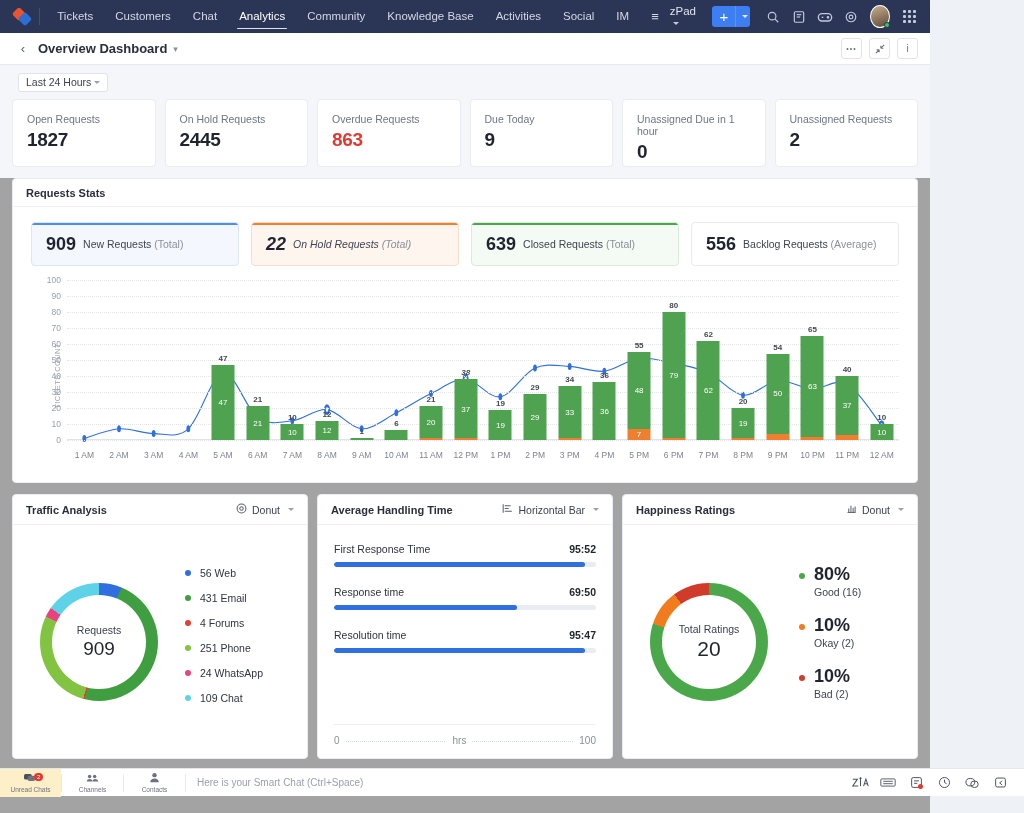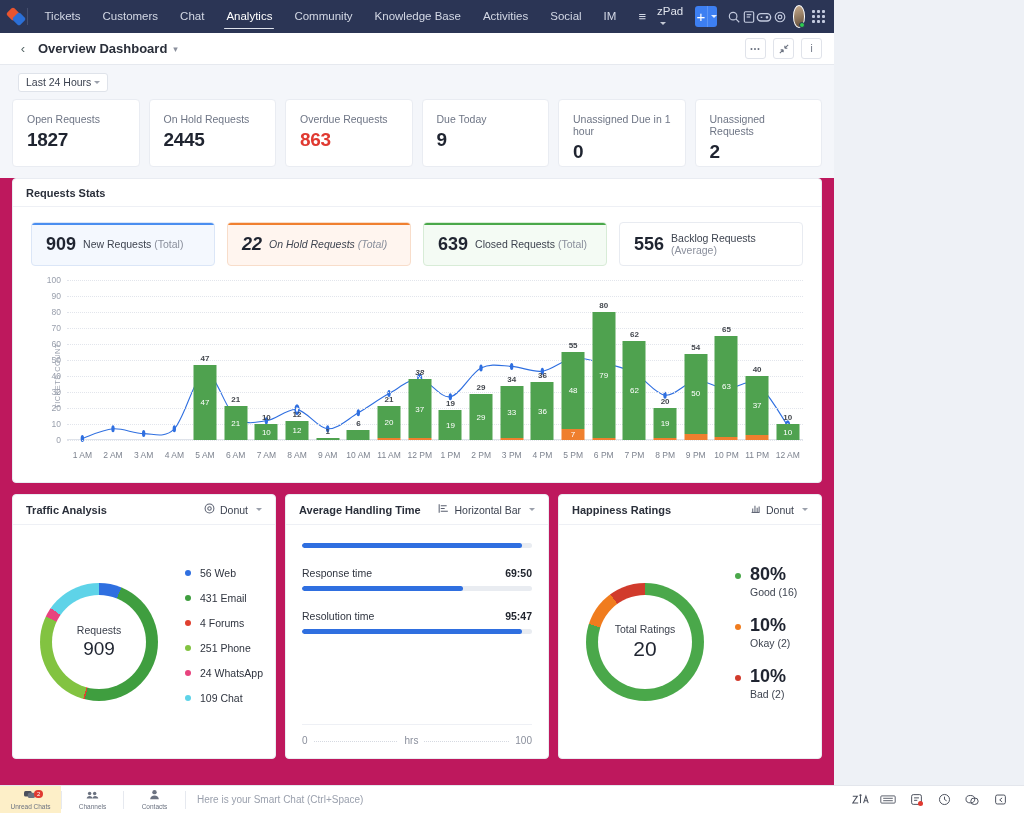--- a/index.html
+++ b/index.html
@@ -146,32 +146,32 @@
   .hbtop { display:flex; justify-content:space-between; font-size:10.5px; color:#2f343f; margin-bottom:7px;}
   .hbtop .v { font-weight:bold; color:#22262f; font-size:10.5px;}
   .track { height:5px; background:#e9ecf1; border-radius:3px; position:relative; overflow:hidden;}
   .fill { height:100%; background:#2f6fe0; border-radius:3px;}
   .hbaxis { position:absolute; left:16px; right:16px; bottom:12px; display:flex; align-items:center; border-top:1px solid #eef0f5; padding-top:10px; font-size:10px; color:#8a8f9c;}
   .hbaxis .mid { flex:1; text-align:center; position:relative;}
   .hbaxis .mid:before{ content:""; position:absolute; left:6px; right:6px; top:50%; border-top:1px dotted #d5d9e1;}
   .hbaxis .mid span { background:#fff; padding:0 6px; position:relative;}
 
   
-  .botbar { position:absolute; left:0; bottom:0; width:1024px; height:28px; background:#fff; border-top:1px solid #e3e6ec; display:flex; align-items:center;}
+  .botbar { position:absolute; left:0; bottom:17px; width:1024px; height:28px; background:#fff; border-top:1px solid #e3e6ec; display:flex; align-items:center;}
   .bchat { width:61px; height:28px; background:#fdefc8; display:flex; flex-direction:column; align-items:center; justify-content:center; cursor:pointer; position:relative;}
   .bicon { width:61px; height:28px; display:flex; flex-direction:column; align-items:center; justify-content:center; cursor:pointer;}
   .bicon .ic, .bchat .ic { font-size:9px; color:#5a6070; line-height:10px;}
   .bicon .tx, .bchat .tx { font-size:6.5px; color:#6b7280; margin-top:1px;}
   .badge { position:absolute; background:#e03a31; color:#fff; font-size:6px; border-radius:6px; padding:0 3px; top:4px; left:34px; line-height:8px; height:8px;}
   .bsep { width:1px; height:18px; background:#e6e9ef;}
   .smartchat { flex:1; font-size:10px; color:#9aa0ad; padding-left:11px;}
   .bright { display:flex; align-items:center; padding-right:10px;}
   .bri { width:28px; height:28px; display:flex; align-items:center; justify-content:center; color:#5a6070; cursor:pointer; position:relative;}
   .reddot { position:absolute; width:5px; height:5px; background:#e03a31; border-radius:50%; right:7px; bottom:8px;}
-  .stage { position:relative; width:834px; height:813px; background:#be185d; }
+  .stage { position:relative; width:930px; height:813px; background:#a3a3a3; }
 </style>
 </head>
 <body>
 
 <div class="stage">
 
   <div class="topnav">
     <div class="logo-wrap">
       <div class="logo">
           <i class="a"></i>
@@ -646,20 +646,24 @@
                 <line x1="3.5" y1="10.5" x2="12.5" y2="10.5"></line>
               </svg>
           </span>
           <span>Horizontal Bar</span>
           <i class="caret" style="color:#8a8f9c"></i>
         </div>
       </div>
       <div class="pbody">
         <div class="hbars" id="hbars">
             <div class="hbrow">
+              <div class="hbtop">
+                <span>First Response Time</span>
+                <span class="v">95:52</span>
+              </div>
               <div class="track">
                 <div class="fill" style="width:95.8%"></div>
               </div>
             </div>
             <div class="hbrow">
               <div class="hbtop">
                 <span>Response time</span>
                 <span class="v">69:50</span>
               </div>
               <div class="track">

